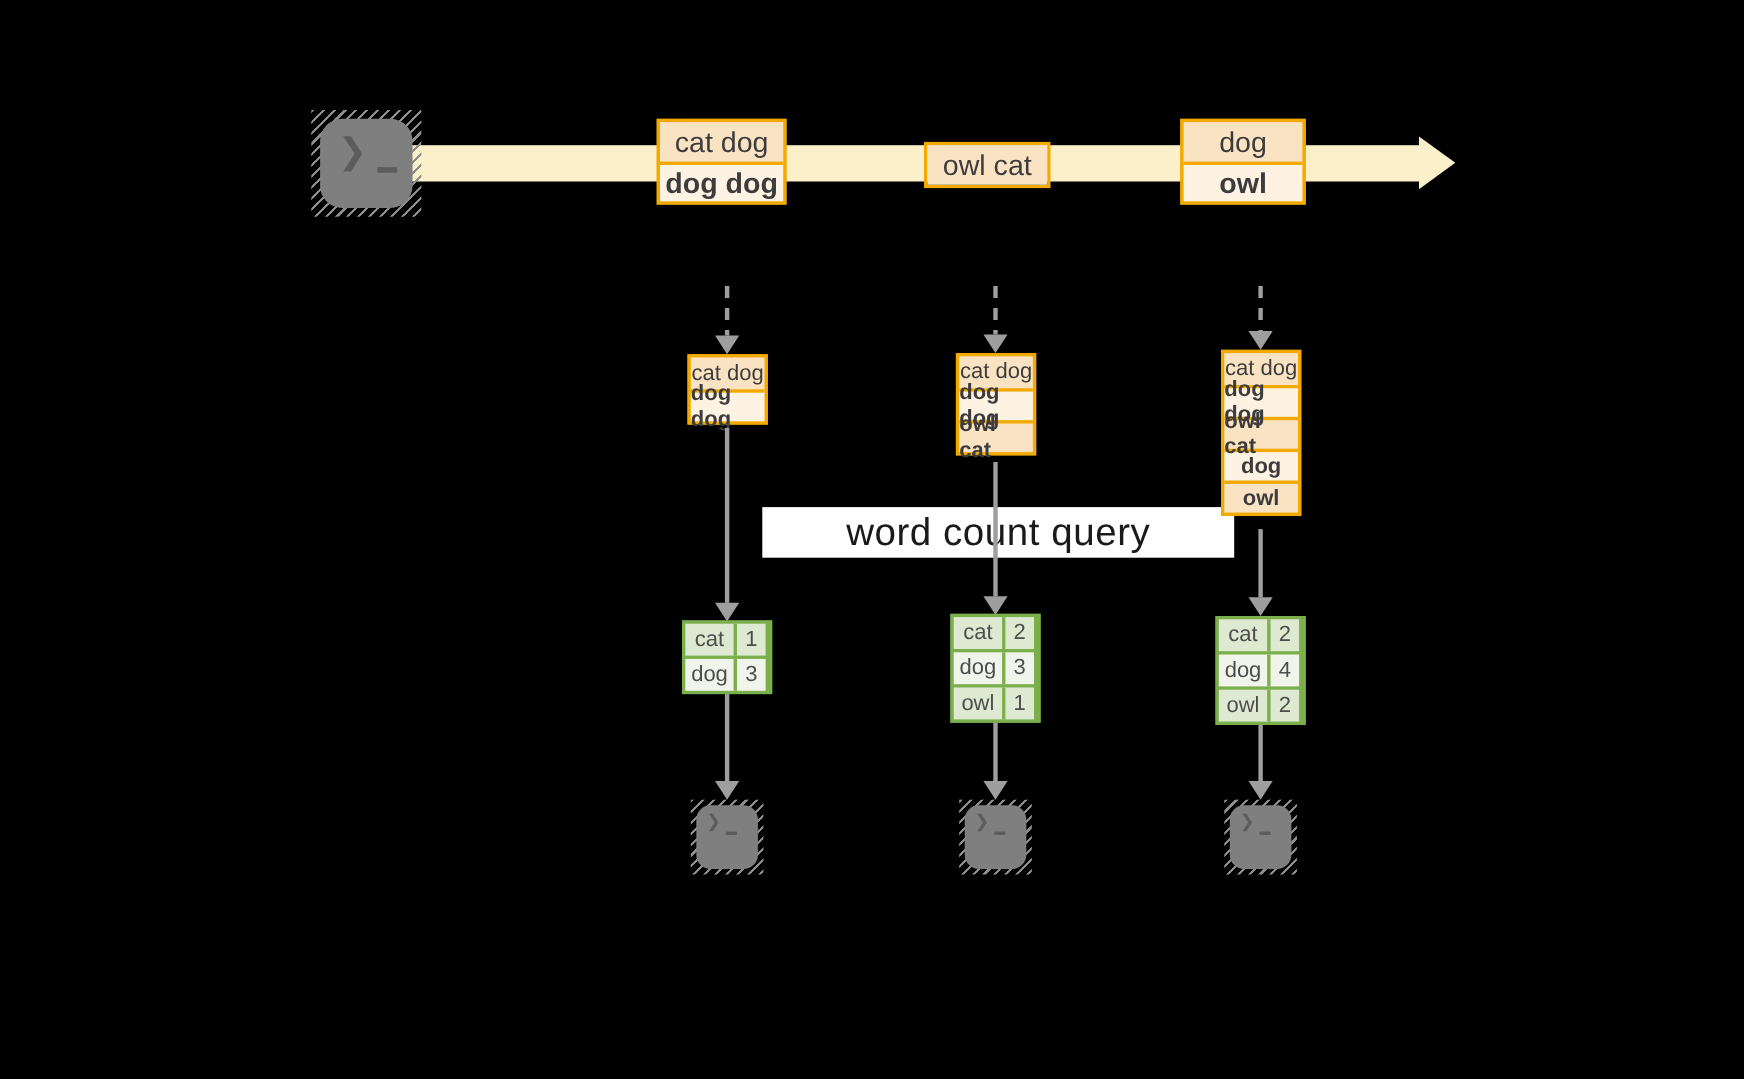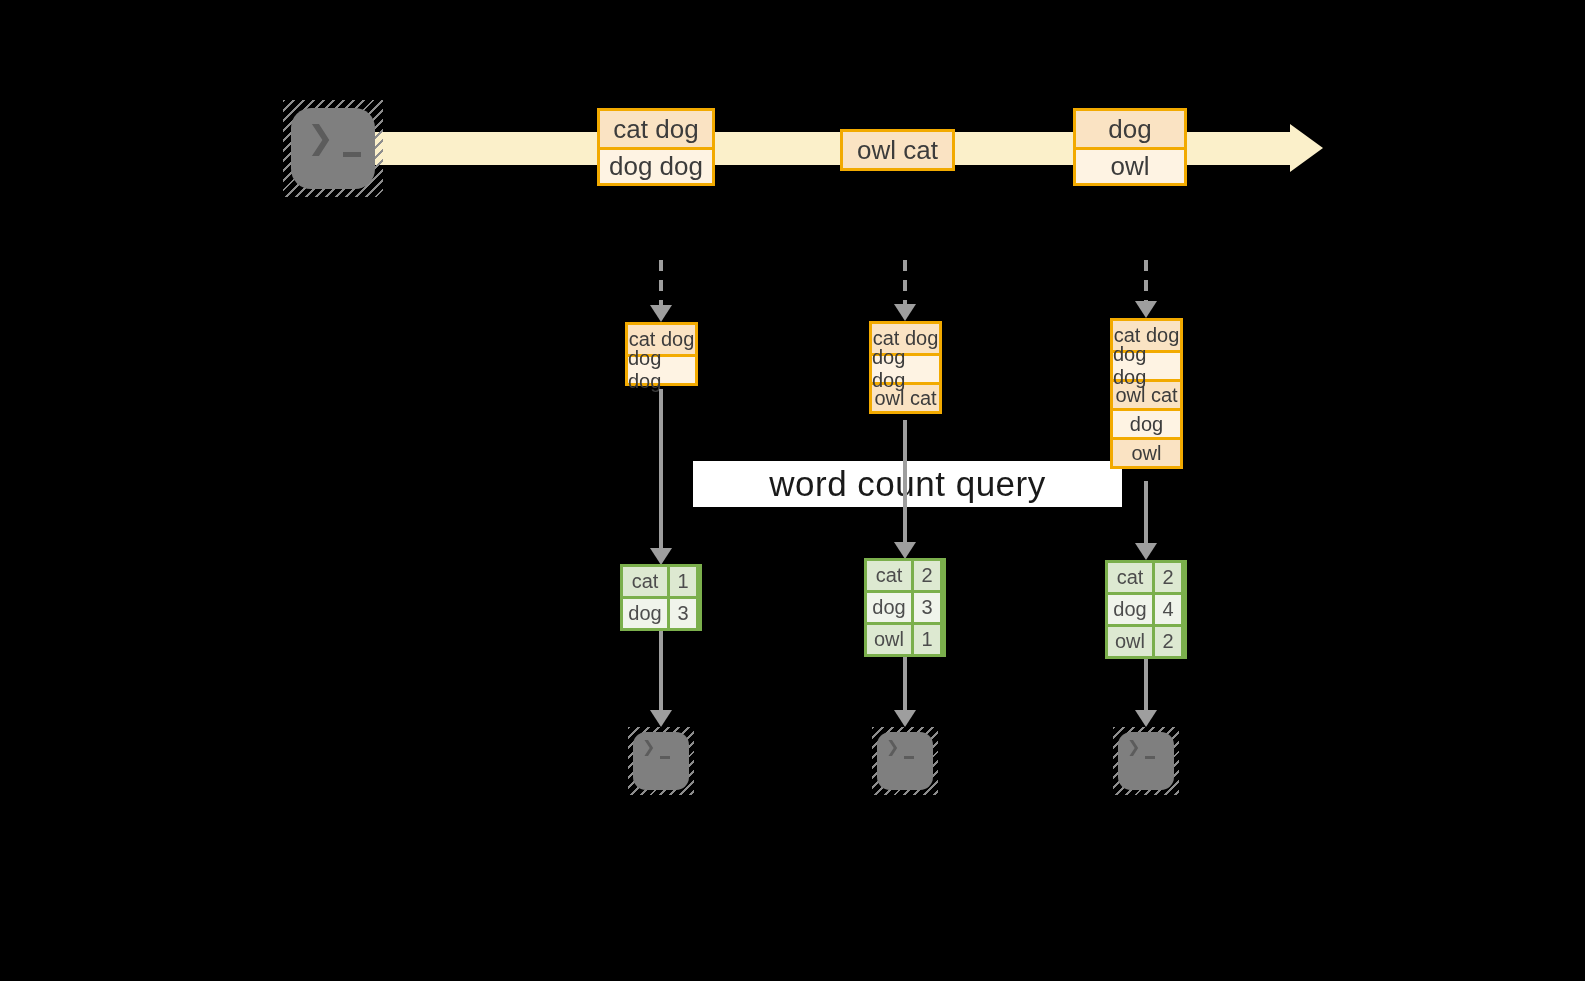--- a/index.html
+++ b/index.html
@@ -24,21 +24,21 @@
     border-top:24px solid transparent; border-bottom:24px solid transparent;
     border-left:33px solid var(--band, #FBF0CA);
   }
 
   
   .obox { position:absolute; border:3px solid var(--gold,#F2AA00); z-index:3; background:var(--gold,#F2AA00); }
   .obox .row {
     display:flex; align-items:center; justify-content:center;
     color: var(--text,#3C3C3C);
   }
-  .obox .row + .row { border-top:3px solid var(--gold,#F2AA00); }
+  .obox .row + .row { border-top:3px solid var(--gold,#F2AA00);font-weight:bold; }
   .row.dark  { background: var(--fill-dark,  #FAE3C3); }
   .row.light { background: var(--fill-light, #FEF3E3); }
   .tl-box .row { height:36px; font-size:26px; }
   .state-box .row { height:29px; font-size:20px; }
   .tl-box { z-index:3; }
   .state-box { z-index:4; }
 
   
   .qlabel {
     position:absolute; left:693px; top:461px; width:429px; height:46px;

